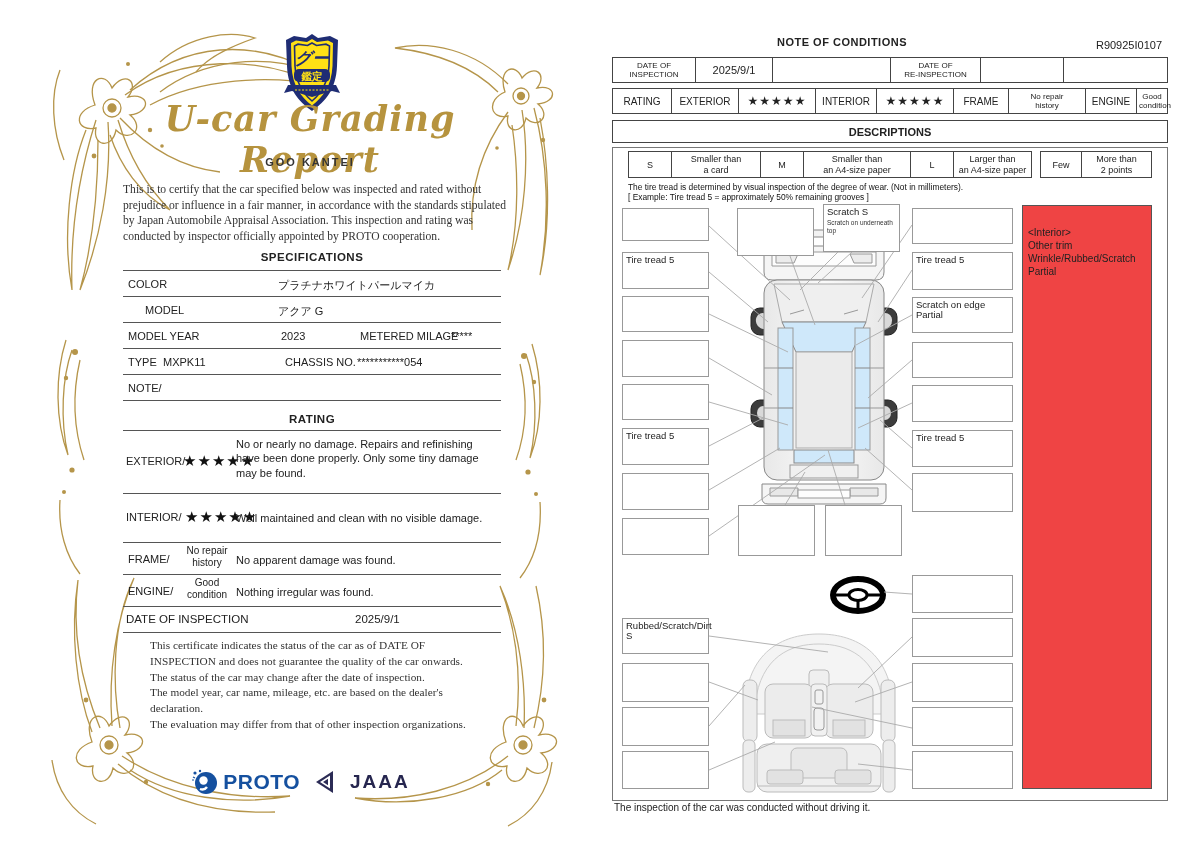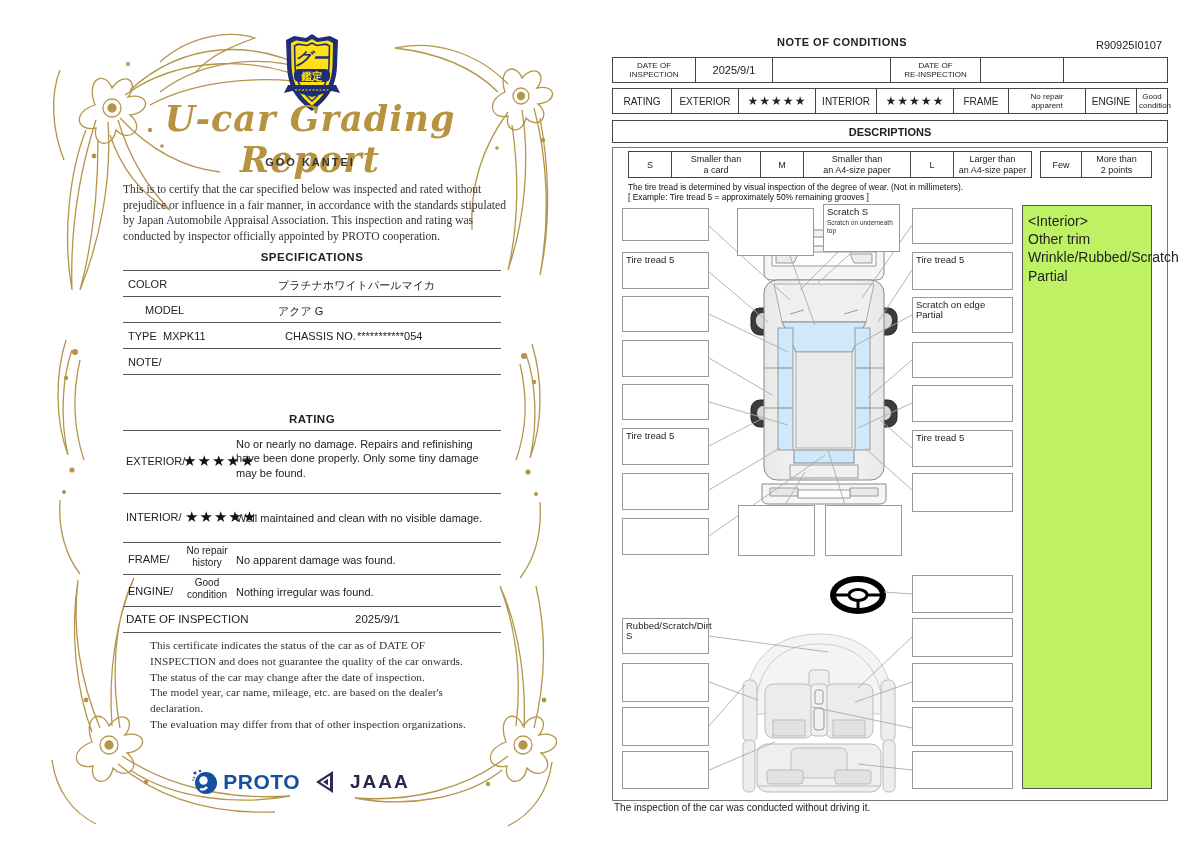--- a/index.html
+++ b/index.html
@@ -43,22 +43,22 @@
   .two-line{font-size:8px;line-height:1.15;margin-left:41px;}
   .stars-cell{font-size:12px;letter-spacing:1px;}
   #desc-bar{position:absolute;left:0;top:120px;width:554px;height:21px;border:1px solid #444;
     display:flex;align-items:center;justify-content:center;font-size:11px;font-weight:bold;}
   #outer-box{position:absolute;left:0;top:147px;width:554px;height:652px;border:1px solid #777;background:#fff;}
   #size-table{left:16px;top:151px;width:404px;height:27px;font-size:9px;}
   #few-table{left:428px;top:151px;width:112px;height:27px;font-size:9px;}
   .pre{white-space:pre-line;line-height:1.15;}
   .tread-note{position:absolute;left:16px;font-size:8.4px;color:#111;}
   #interior-panel{position:absolute;left:410px;top:205px;width:130px;height:584px;
-    border:1.5px solid #555;background:#bef264;padding:6px 5px;box-sizing:border-box;
-    font-size:14px;line-height:1.3;}
+    border:1.5px solid #555;background:#ef4444;padding:20px 5px;box-sizing:border-box;
+    font-size:10px;line-height:1.3;}
   .ann-box{position:absolute;border:1px solid #999;background:#fff;box-sizing:border-box;}
   .ann-label{font-size:9.5px;padding:2px 3px;line-height:1.1;}
   .ann-sub{font-size:6.5px;padding:0 3px;line-height:1.2;color:#333;}
   #leader-lines{position:absolute;left:0;top:0;pointer-events:none;}
   #note-footer{position:absolute;left:2px;top:802px;font-size:10px;}
 </style>
 </head>
 <body>
 
 <div id="cert-page">
@@ -159,20 +159,26 @@
   <div class="cert-h" style="top:251px">SPECIFICATIONS</div>
 
   <div id="spec-table">
     <div class="spec-row">
       <span style="left:5px">COLOR</span>
       <span style="left:155px">プラチナホワイトパールマイカ</span>
     </div>
     <div class="spec-row">
       <span style="left:22px">MODEL</span>
       <span style="left:155px">アクア G</span>
+    </div>
+    <div class="spec-row">
+      <span style="left:5px">MODEL YEAR</span>
+      <span style="left:158px">2023</span>
+      <span style="left:237px">METERED MILAGE</span>
+      <span style="left:328px">*****</span>
     </div>
     <div class="spec-row">
       <span style="left:5px">TYPE</span>
       <span style="left:40px">MXPK11</span>
       <span style="left:162px">CHASSIS NO.</span>
       <span style="left:234px">***********054</span>
     </div>
     <div class="spec-row">
       <span style="left:5px">NOTE/</span>
     </div>
@@ -262,21 +268,21 @@
   <table class="grid" id="rating-table2">
     <tbody>
         <tr>
       <td style="width:54px">RATING</td>
       <td style="width:62px">EXTERIOR</td>
       <td style="width:72px" class="stars-cell">★★★★★</td>
       <td style="width:56px">INTERIOR</td>
       <td style="width:72px" class="stars-cell">★★★★★</td>
       <td style="width:50px">FRAME</td>
       <td style="width:72px" class="two-line pre" style2="">No repair
-apparent</td>
+history</td>
       <td style="width:46px">ENGINE</td>
       <td class="two-line pre">Good
 condition</td>
     </tr>
   </tbody>
     </table>
 
   <div id="desc-bar">DESCRIPTIONS</div>
   <div id="outer-box"></div>
 

